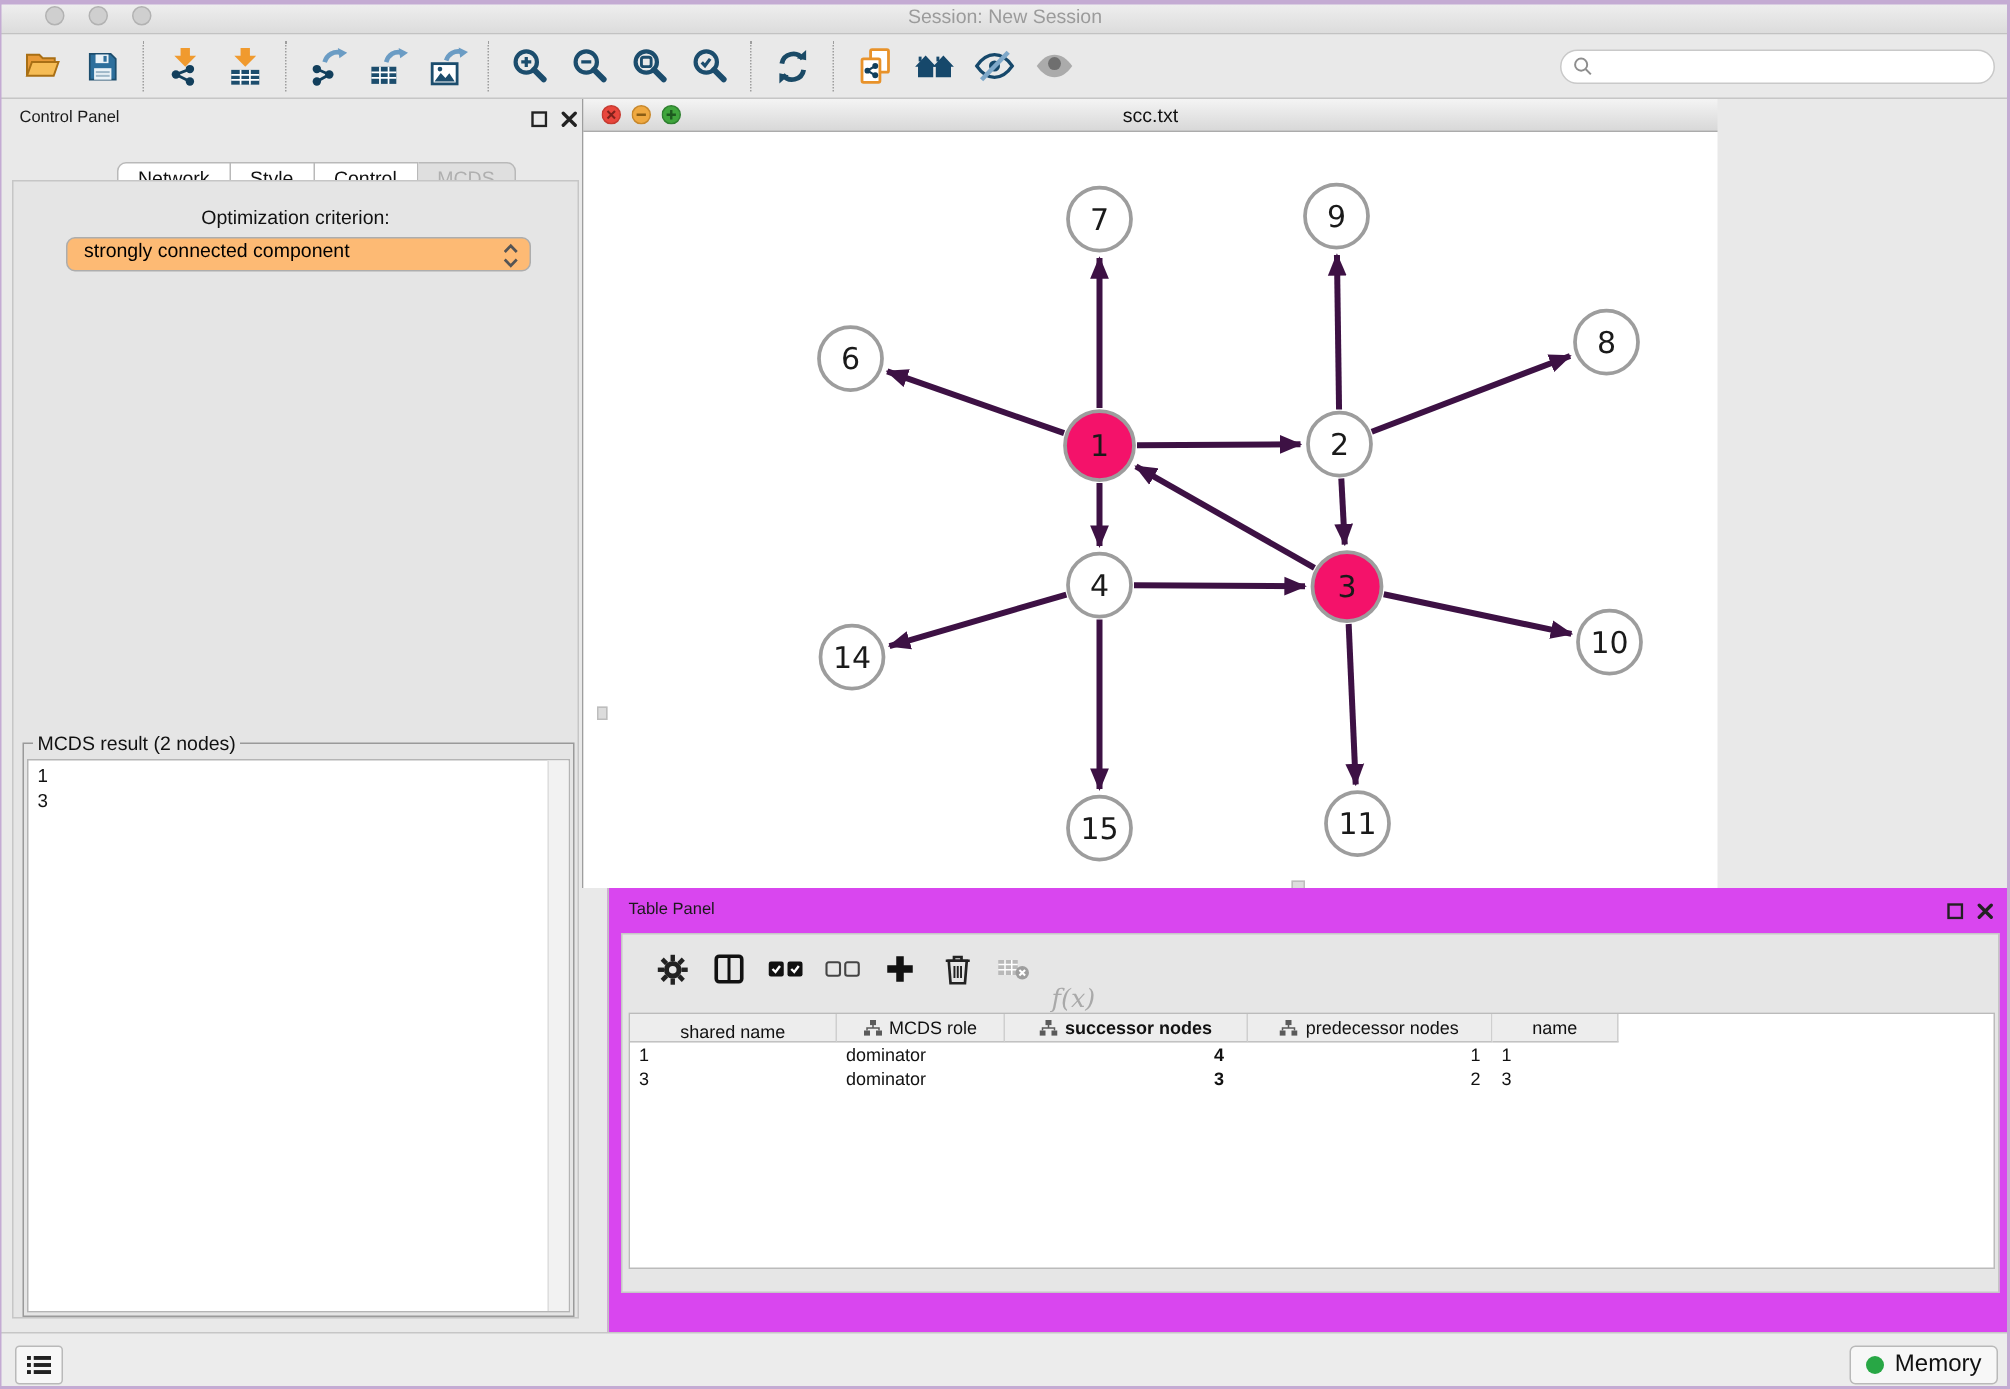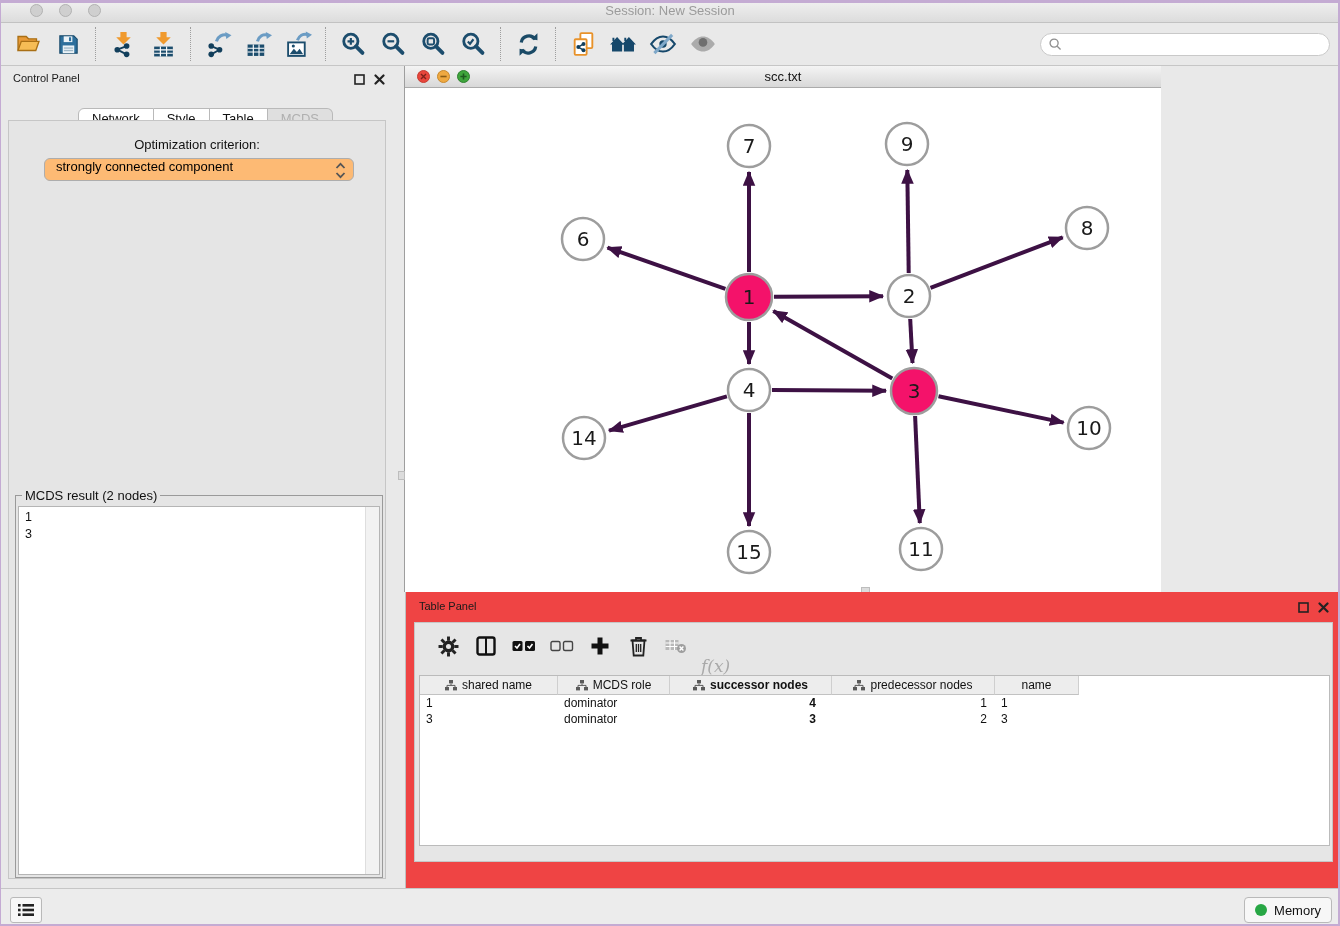--- a/index.html
+++ b/index.html
@@ -52,53 +52,53 @@
   .btn{height:22px;background:#fff;border:1px solid #BDBDBD;border-radius:7px;font-size:13px;
        padding:0 15px;line-height:20px;cursor:pointer;font-family:inherit;}
   .mcds-box{position:absolute;left:6px;top:374px;width:366px;height:381px;border:1px solid #9A9A9A;}
   .mcds-legend{position:absolute;top:-8px;left:6px;background:#E5E5E5;padding:0 3px;font-size:13px;color:#111;}
   .mcds-list{position:absolute;left:2px;right:2px;top:10px;bottom:2px;background:#fff;border:1px solid #B5B5B5;}
   .mcds-scroll{position:absolute;right:0;top:0;bottom:0;width:13px;background:#F2F2F2;border-left:1px solid #DEDEDE;}
   .mcds-item{font-size:12.5px;padding-left:6px;line-height:17px;color:#111;}
   .mcds-list .mcds-item:first-child{padding-top:2px;}
 
   
-  .network-window{position:absolute;left:404px;top:66px;width:757px;height:526px;border-left:1px solid #9E9E9E;box-sizing:border-box;}
+  .network-window{position:absolute;left:388px;top:66px;width:757px;height:526px;border-left:1px solid #9E9E9E;box-sizing:border-box;}
   .nw-titlebar{height:22px;background:linear-gradient(#F4F4F4,#D8D8D8);border-bottom:1px solid #ABABAB;position:relative;box-sizing:border-box;}
   .nw-title{text-align:center;line-height:21px;font-size:13px;color:#111;}
   .nw-lights{position:absolute;left:12px;top:4px;display:flex;gap:7px;}
   .canvas{position:absolute;left:0;top:22px;right:0;bottom:0;background:#fff;}
 
   
-  .table-panel{position:absolute;left:405px;top:592px;width:935px;height:296px;background:#ef4444;
+  .table-panel{position:absolute;left:405px;top:592px;width:935px;height:296px;background:#d946ef;
        border-left:1px solid #C0C0C0;box-sizing:border-box;}
   .tp-header{position:relative;height:28px;}
   .tp-header .panel-title{position:absolute;left:13px;top:8px;}
   .tp-header .hdr-icons{position:absolute;right:11px;top:10px;}
   .tp-inner{position:absolute;left:8px;top:30px;width:919px;height:240px;background:#E6E6E6;
        border:1px solid #C6C6C6;box-sizing:border-box;}
   .tp-toolbar{height:46px;display:flex;align-items:center;padding-left:14px;}
   .tp-btn{width:30px;height:30px;margin:0 4px;display:flex;align-items:center;justify-content:center;cursor:pointer;}
   .fx{font-family:"DejaVu Serif",serif;font-style:italic;font-size:17px;color:#A9A9A9;margin-left:6px;margin-top:40px;}
   .tp-table{position:absolute;left:4px;top:52px;width:909px;height:169px;background:#fff;border:1px solid #BBB;overflow:hidden;}
   .thead{display:flex;height:19px;}
   .th{box-sizing:border-box;background:#EDEDED;border-right:1px solid #CFCFCF;border-bottom:1px solid #C2C2C2;
       font-size:12px;display:flex;align-items:center;justify-content:center;gap:5px;color:#111;cursor:pointer;}
   .trow{display:flex;height:16px;align-items:center;font-size:12px;color:#111;}
   .td{box-sizing:border-box;padding:0 6px;}
-  .c0{width:138px;} .c1{width:112px;} .c2{width:162px;font-weight:bold;} .c3{width:163px;} .c4{width:84px;}
+  .c0{width:138px;flex-direction:column;} .c1{width:112px;} .c2{width:162px;font-weight:bold;} .c3{width:163px;} .c4{width:84px;}
   .td.c2{text-align:right;padding-right:16px;} .td.c3{text-align:right;padding-right:8px;}
   .tp-tabs{position:absolute;left:282px;top:273px;}
 
   
   .status-bar{position:absolute;left:0;top:888px;right:0;height:38px;border-top:1px solid #C6C6C6;background:#ECECEC;}
   .list-btn{position:absolute;left:10px;top:8px;width:30px;height:24px;background:#F7F7F7;border:1px solid #B9B9B9;
        border-radius:3px;display:flex;align-items:center;justify-content:center;cursor:pointer;}
   .memory-btn{position:absolute;right:8px;top:8px;height:24px;background:#F7F7F7;border:1px solid #B9B9B9;
-       border-radius:4px;display:flex;align-items:center;gap:7px;padding:0 10px;font-size:13px;color:#111;cursor:pointer;}
+       border-radius:4px;display:flex;align-items:center;gap:7px;padding:0 10px;font-size:16px;color:#111;cursor:pointer;}
   .memory-dot{width:12px;height:12px;border-radius:50%;background:#28A745;}
 
   
   .split-v{position:absolute;left:398px;top:471px;width:7px;height:9px;background:#DCDCDC;border:1px solid #BDBDBD;box-sizing:border-box;}
   .split-h{position:absolute;left:861px;top:587px;width:9px;height:7px;background:#DCDCDC;border:1px solid #BDBDBD;box-sizing:border-box;}
 </style>
 </head>
 <body>
 
 <div id="desktop-frame"></div>
@@ -267,21 +267,21 @@
         <rect x="1" y="1" width="9" height="9" fill="none" stroke="#222" stroke-width="1.6"></rect>
       </svg>
       <svg width="11" height="11" viewBox="0 0 11 11">
         <path d="M1.5 1.5l8 8M9.5 1.5l-8 8" stroke="#222" stroke-width="2.2" stroke-linecap="round"></path>
       </svg>
     </span>
   </div>
   <div class="seg-tabs cp-tabs">
     <span class="seg">Network</span>
     <span class="seg">Style</span>
-    <span class="seg">Table</span>
+    <span class="seg">Control</span>
     <span class="seg selected">MCDS</span>
   </div>
   <div class="cp-inner">
     <div class="opt-label">Optimization criterion:</div>
     <div class="dropdown">
       <span>strongly connected component</span>
       <span class="dd-stepper">
         <svg width="11" height="17" viewBox="0 0 11 17">
           <path d="M1.5 6L5.5 1.8L9.5 6" stroke="#555" stroke-width="1.8" fill="none"></path>
           <path d="M1.5 11L5.5 15.2L9.5 11" stroke="#555" stroke-width="1.8" fill="none"></path>

